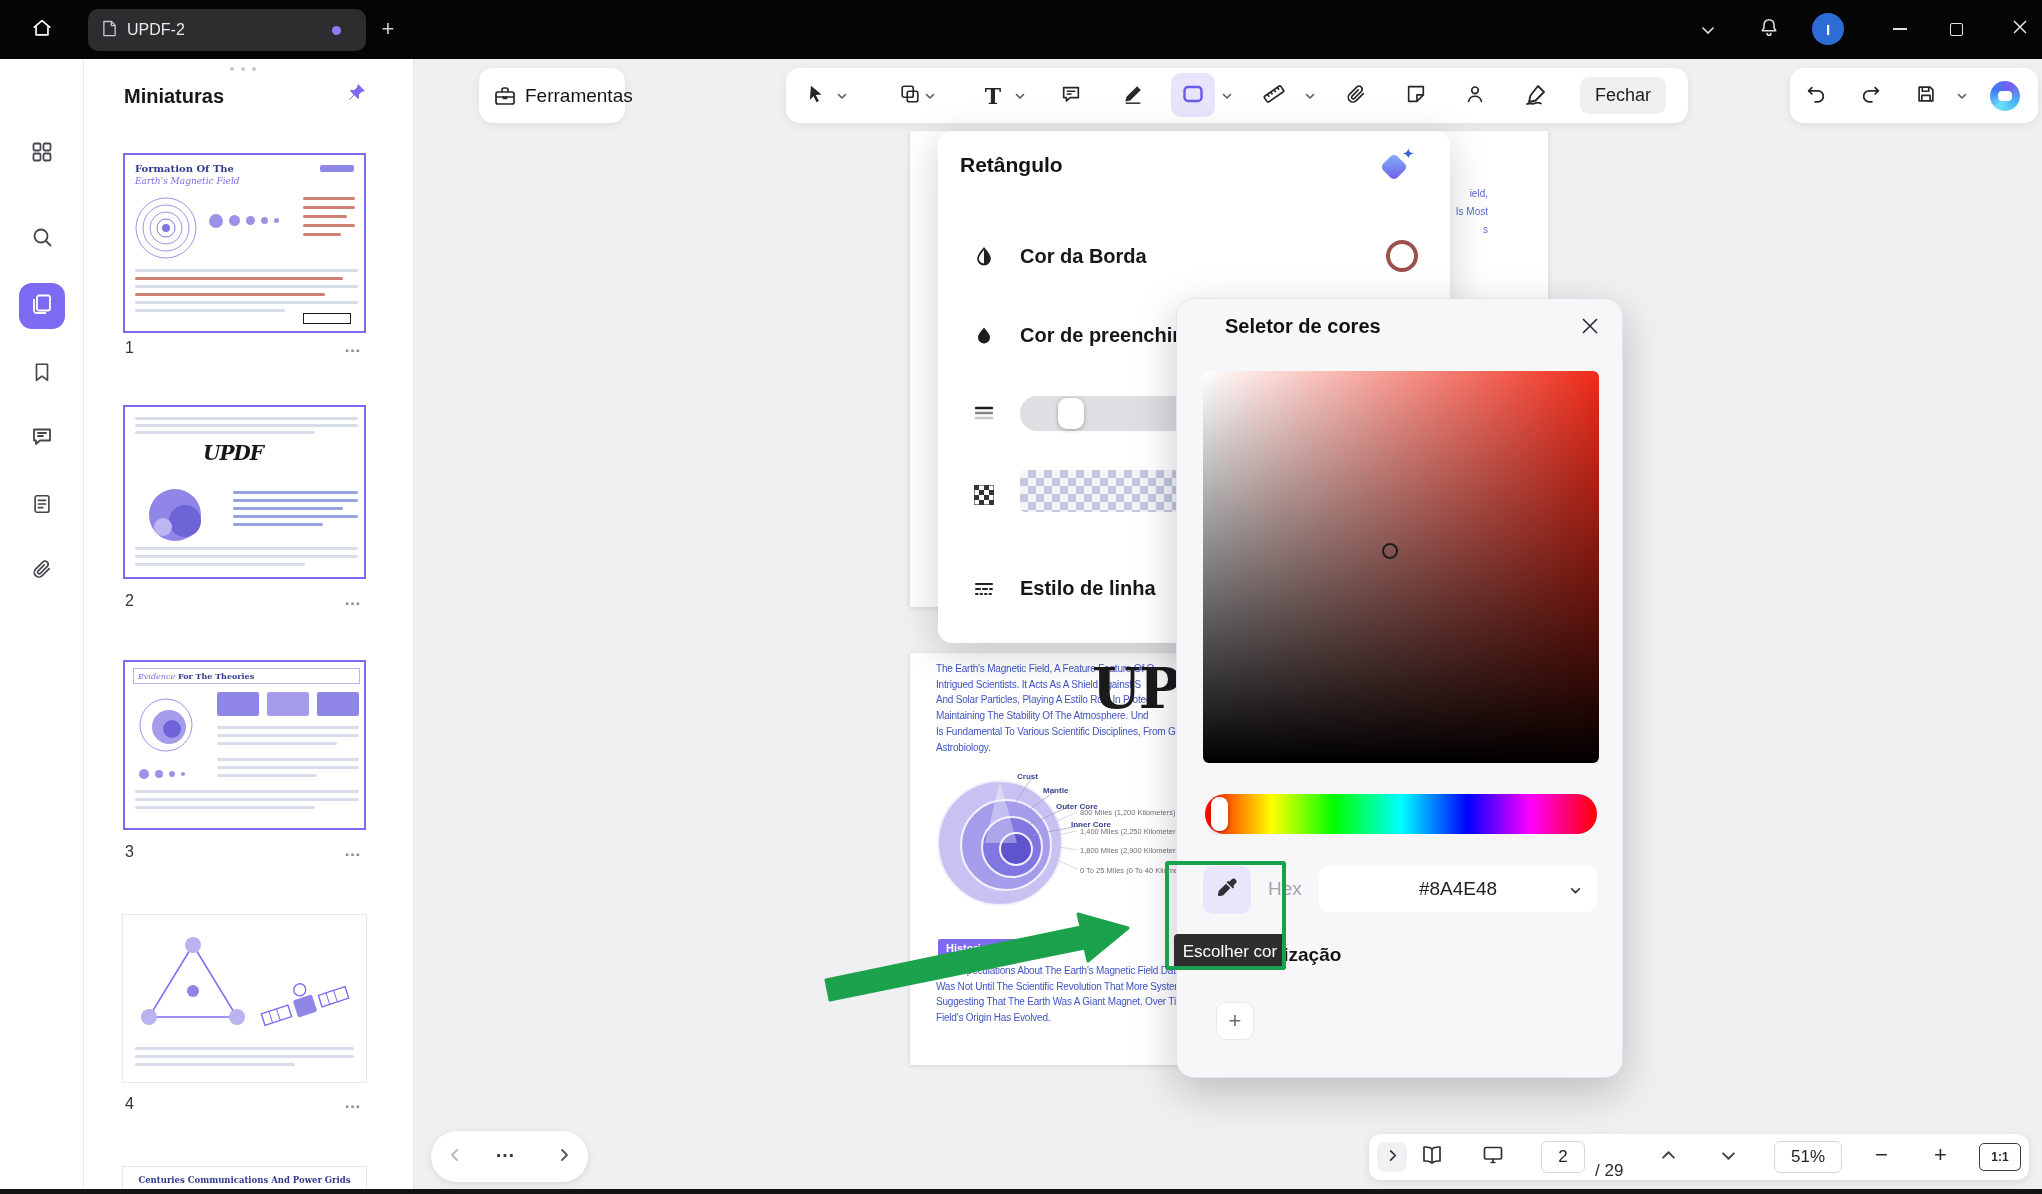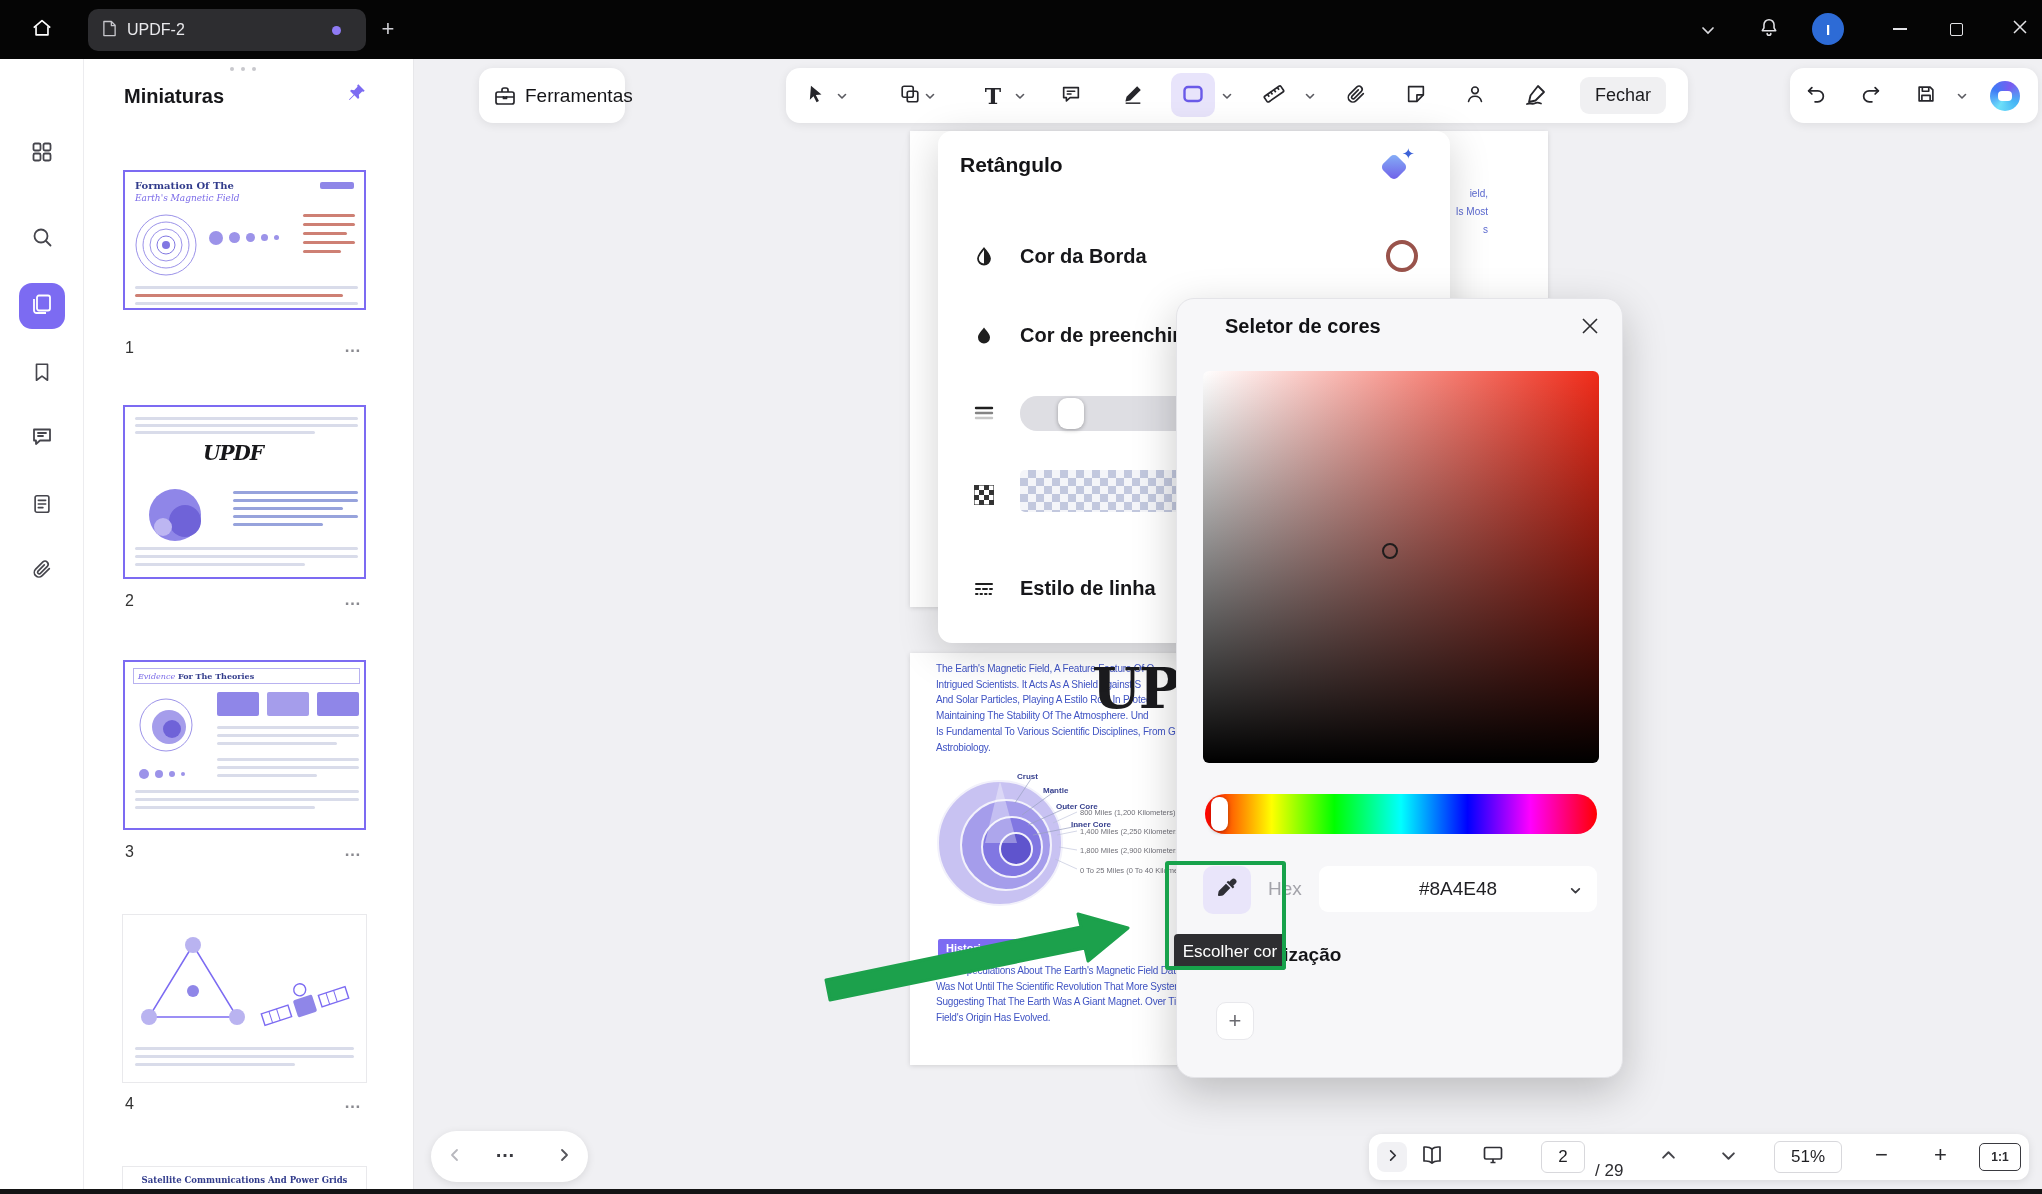--- a/index.html
+++ b/index.html
@@ -207,21 +207,21 @@
         <i></i>
         <i></i>
       </div>
     <div class="panel-title">Miniaturas</div>
     <div class="ic" style="left:258px;top:22px;width:28px;height:28px;">
         <span><svg width="22" height="22" viewBox="0 0 24 24" fill="#7C6BF2">
             <path d="m14.5 2.5 7 7-1.2 1.2-1.6-.3-3.6 3.6.4 3.2-1.3 1.3-4-4L5 19.7 4.3 19l5.2-5.2-4-4L6.8 8.5l3.2.4 3.6-3.6-.3-1.6z"></path>
           </svg></span>
       </div>
 
-    <div class="card sel" style="top:111px;height:140px;">
+    <div class="card sel" style="top:94px;height:180px;">
       <div class="serif" style="position:absolute;left:10px;top:8px;font-size:10px;font-weight:bold;color:#323C8C;">Formation Of The</div>
       <div class="serif" style="position:absolute;left:10px;top:21px;font-size:9px;font-style:italic;color:#7B6BE8;">Earth's Magnetic Field</div>
       <div style="position:absolute;right:10px;top:10px;width:34px;height:7px;background:#8F86E8;border-radius:2px;"></div>
       <svg style="position:absolute;left:6px;top:38px;" width="70" height="70" viewBox="0 0 70 70">
         <circle cx="35" cy="35" r="30" fill="none" stroke="#9C93E9" stroke-width="1"></circle>
           <circle cx="35" cy="35" r="23" fill="none" stroke="#9C93E9" stroke-width="1"></circle>
           <circle cx="35" cy="35" r="16" fill="none" stroke="#9C93E9" stroke-width="1"></circle>
           <circle cx="35" cy="35" r="9" fill="none" stroke="#8177E2" stroke-width="1"></circle>
           <circle cx="35" cy="35" r="4" fill="#8177E2"></circle>
       </svg>
@@ -327,21 +327,21 @@
       <div>
         <div class="mini-line" style="left:12px;top:132px;width:219px;"></div>
         <div class="mini-line" style="left:12px;top:140px;width:219px;"></div>
         <div class="mini-line" style="left:12px;top:148px;width:160px;"></div>
       </div>
     </div>
     <div class="pg-num" style="top:1036px;">4</div>
     <div class="pg-menu" style="top:1034px;">…</div>
 
     <div class="card" style="top:1108px;height:60px;">
-      <div class="serif" style="position:absolute;left:0;top:8px;width:243px;text-align:center;font-size:8.5px;font-weight:bold;color:#323C8C;">Satellite Communications And Power Grids</div>
+      <div class="serif" style="position:absolute;left:0;top:8px;width:243px;text-align:center;font-size:8.5px;font-weight:bold;color:#323C8C;">Centuries Communications And Power Grids</div>
     </div>
   </div>
 
   <div class="page" style="top:131px;height:476px;">
     <div class="frag" style="position:absolute;left:438px;top:54px;width:140px;">
       <div>ield,</div>
       <div>Is Most</div>
       <div>s</div>
     </div>
   </div>

